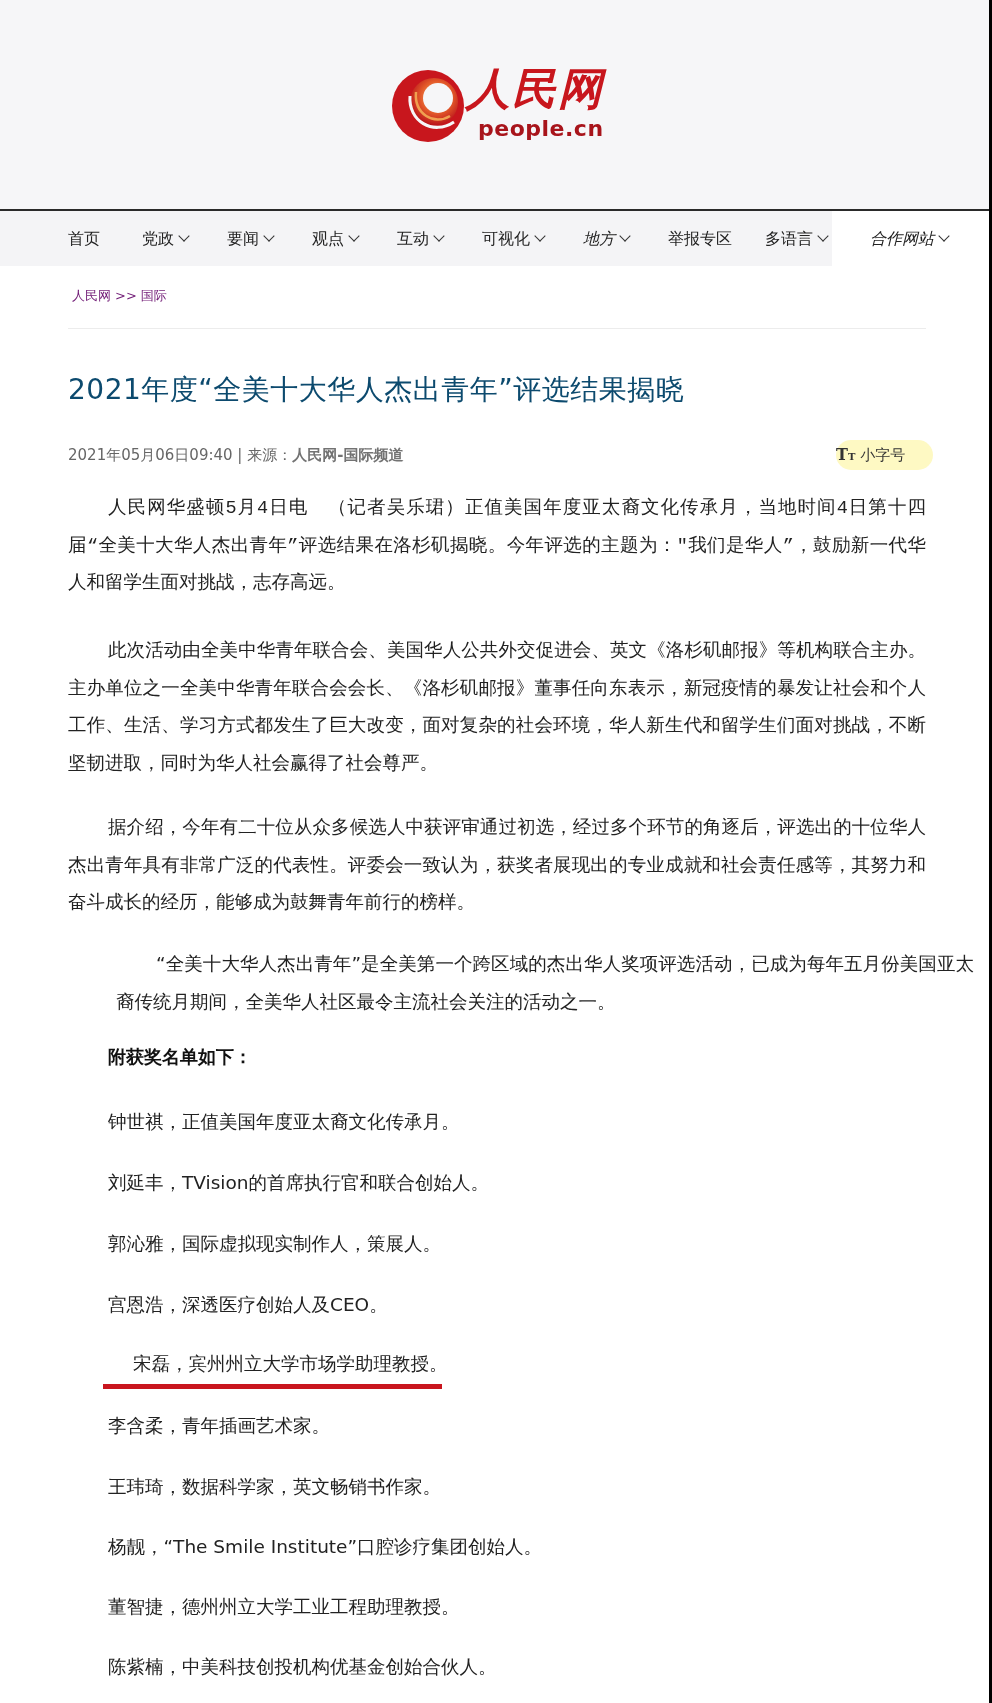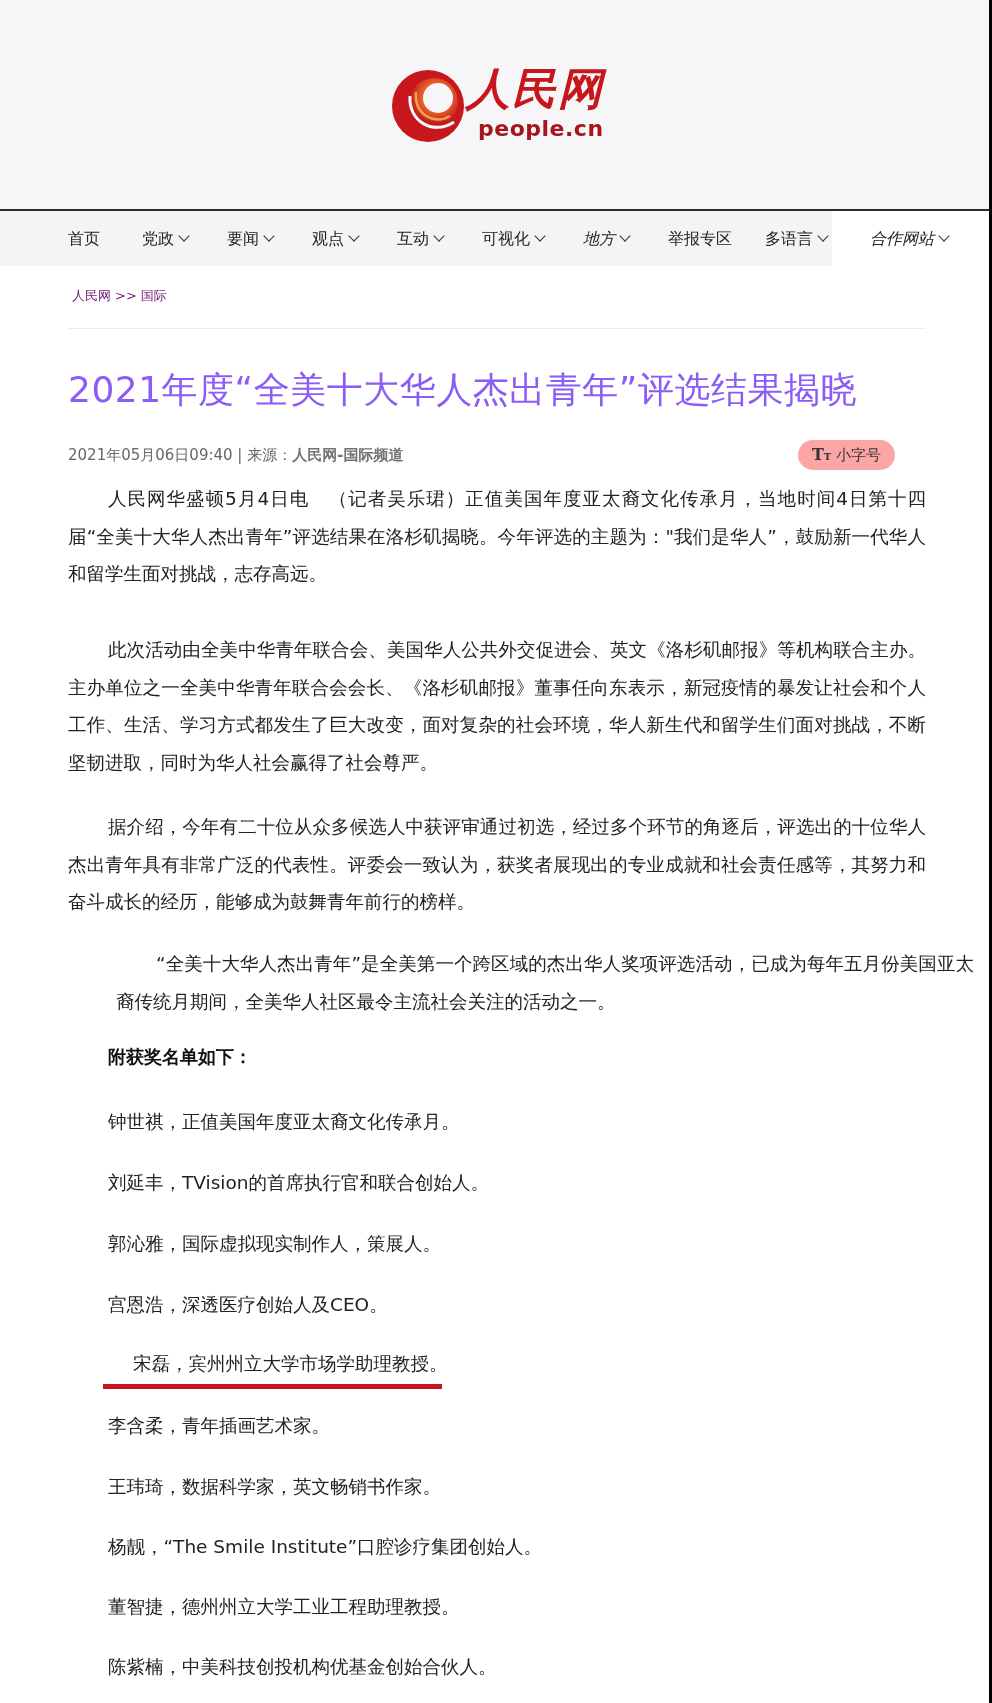--- a/index.html
+++ b/index.html
@@ -16,24 +16,24 @@
   .logo-cn { position: absolute; left: 78px; top: 0; font-family: "DejaVu Serif", "Liberation Serif", serif; font-size: 44px; font-weight: bold; font-style: italic; color: #c8161d; letter-spacing: 2px; line-height: 54px; }
   .logo-en { position: absolute; left: 90px; top: 54px; font-family: "DejaVu Sans", sans-serif; font-size: 22px; font-weight: bold; color: #a8141b; line-height: 26px; letter-spacing: 0.5px; }
   .top-rule { position: absolute; left: 0; top: 209px; width: 992px; height: 2px; background: #2a2a2a; }
   .nav { position: absolute; left: 0; top: 211px; width: 832px; height: 55px; background: #f4f4f6; }
   .nav-item { position: absolute; top: 0; height: 55px; line-height: 55px; font-size: 16px; color: #222; white-space: nowrap; cursor: pointer; }
   .chev { display: inline-block; width: 7px; height: 7px; border-right: 1.5px solid #333; border-bottom: 1.5px solid #333; transform: rotate(45deg); margin-left: 6px; position: relative; top: -4px; }
   .breadcrumb { position: absolute; left: 72px; top: 287px; font-size: 13px; color: #701a75; white-space: nowrap; }
   .breadcrumb span { cursor: pointer; }
   .crumb-sep { margin: 0 4px; }
   .bc-rule { position: absolute; left: 68px; top: 328px; width: 858px; height: 1px; background: #ececec; }
-  .title { position: absolute; left: 68px; top: 362px; font-size: 36px; font-weight: normal; color: #8b5cf6; white-space: nowrap; letter-spacing: 0.5px; margin: 0; line-height: 56px; }
+  .title { position: absolute; left: 68px; top: 362px; font-size: 28px; font-weight: normal; color: #0c4a6e; white-space: nowrap; letter-spacing: 0.5px; margin: 0; line-height: 56px; }
   .meta { position: absolute; left: 68px; top: 444px; font-size: 15px; color: #666; white-space: nowrap; line-height: 22px; }
   .meta .src { color: #737373; font-weight: bold; }
-  .font-pill { position: absolute; left: 798px; top: 440px; width: 97px; height: 30px; border-radius: 15px; background: #fca5a5; font-size: 15px; color: #333; line-height: 30px; text-align: center; cursor: pointer; }
+  .font-pill { position: absolute; left: 836px; top: 440px; width: 97px; height: 30px; border-radius: 15px; background: #fef9c3; font-size: 15px; color: #333; line-height: 30px; text-align: left; cursor: pointer; }
   .tt { font-family: "DejaVu Serif", serif; font-weight: bold; font-size: 16px; }
   .tt small { font-size: 10px; }
   .para { position: absolute; left: 68px; width: 858px; font-size: 18.5px; line-height: 37.5px; color: #222; text-indent: 40px; margin: 0; text-align: justify; }
   .list-head { position: absolute; left: 108px; top: 1045px; font-size: 18px; font-weight: bold; color: #111; white-space: nowrap; }
   .winner { position: absolute; left: 108px; font-size: 18.5px; color: #222; white-space: nowrap; line-height: 28px; }
   .highlight-line { position: absolute; left: 103px; top: 1384px; width: 339px; height: 5px; background: #c9151e; }
 </style>
 </head>
 <body>
 
@@ -83,21 +83,21 @@
   <span>2021年05月06日09:40</span>
   <span>|</span>
   <span>来源：</span><span class="src">人民网-国际频道</span>
 </div>
 
 <div class="font-pill">
   <span class="tt"><span>T</span><small>T</small></span>
   <span>小字号</span>
 </div>
 
-<p class="para" style="top:480px;">人民网华盛顿5月4日电　（记者吴乐珺）正值美国年度亚太裔文化传承月，当地时间4日第十四届“全美十大华人杰出青年”评选结果在洛杉矶揭晓。今年评选的主题为："我们是华人”，鼓励新一代华人和留学生面对挑战，志存高远。</p>
+<p class="para" style="top:490px;font-family:Liberation Mono, monospace;">人民网华盛顿5月4日电　（记者吴乐珺）正值美国年度亚太裔文化传承月，当地时间4日第十四届“全美十大华人杰出青年”评选结果在洛杉矶揭晓。今年评选的主题为："我们是华人”，鼓励新一代华人和留学生面对挑战，志存高远。</p>
 <p class="para" style="top:631px;">此次活动由全美中华青年联合会、美国华人公共外交促进会、英文《洛杉矶邮报》等机构联合主办。主办单位之一全美中华青年联合会会长、《洛杉矶邮报》董事任向东表示，新冠疫情的暴发让社会和个人工作、生活、学习方式都发生了巨大改变，面对复杂的社会环境，华人新生代和留学生们面对挑战，不断坚韧进取，同时为华人社会赢得了社会尊严。</p>
 <p class="para" style="top:808px;">据介绍，今年有二十位从众多候选人中获评审通过初选，经过多个环节的角逐后，评选出的十位华人杰出青年具有非常广泛的代表性。评委会一致认为，获奖者展现出的专业成就和社会责任感等，其努力和奋斗成长的经历，能够成为鼓舞青年前行的榜样。</p>
 <p class="para" style="top:945px;margin-left:48px;">“全美十大华人杰出青年”是全美第一个跨区域的杰出华人奖项评选活动，已成为每年五月份美国亚太裔传统月期间，全美华人社区最令主流社会关注的活动之一。</p>
 
 <div class="list-head">附获奖名单如下：</div>
 
 <div class="winner" style="top:1108px;">钟世祺，正值美国年度亚太裔文化传承月。</div>
 <div class="winner" style="top:1169px;">刘延丰，TVision的首席执行官和联合创始人。</div>
 <div class="winner" style="top:1230px;">郭沁雅，国际虚拟现实制作人，策展人。</div>
 <div class="winner" style="top:1291px;">宫恩浩，深透医疗创始人及CEO。</div>

